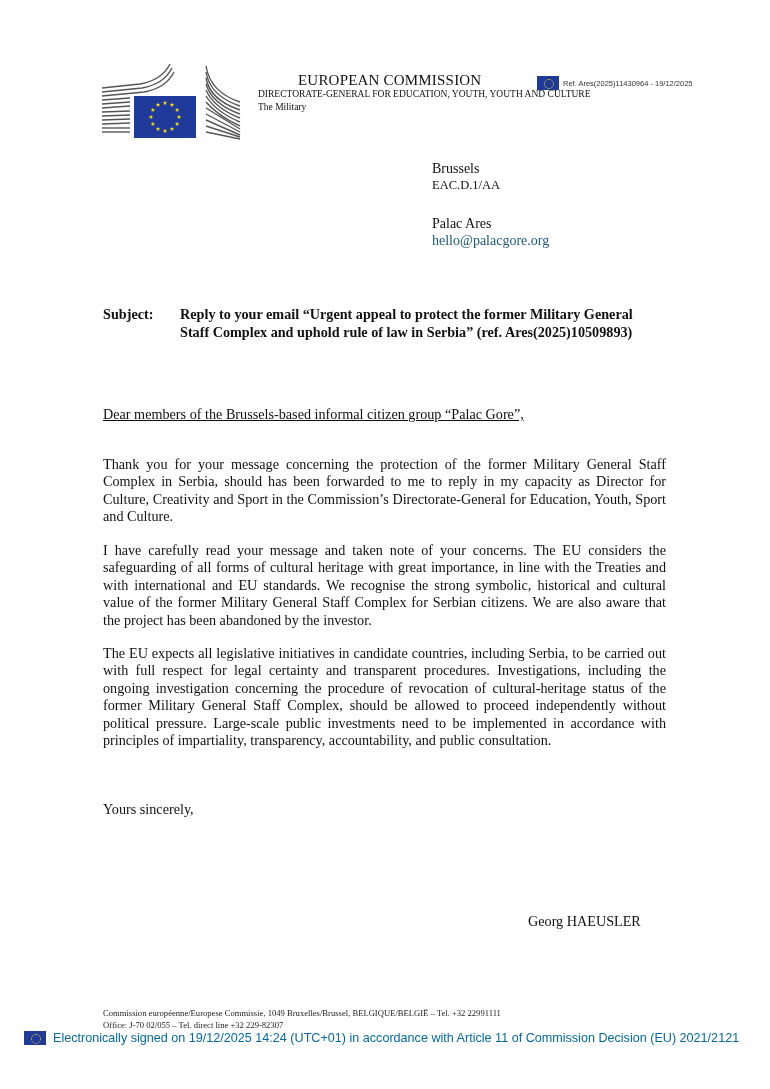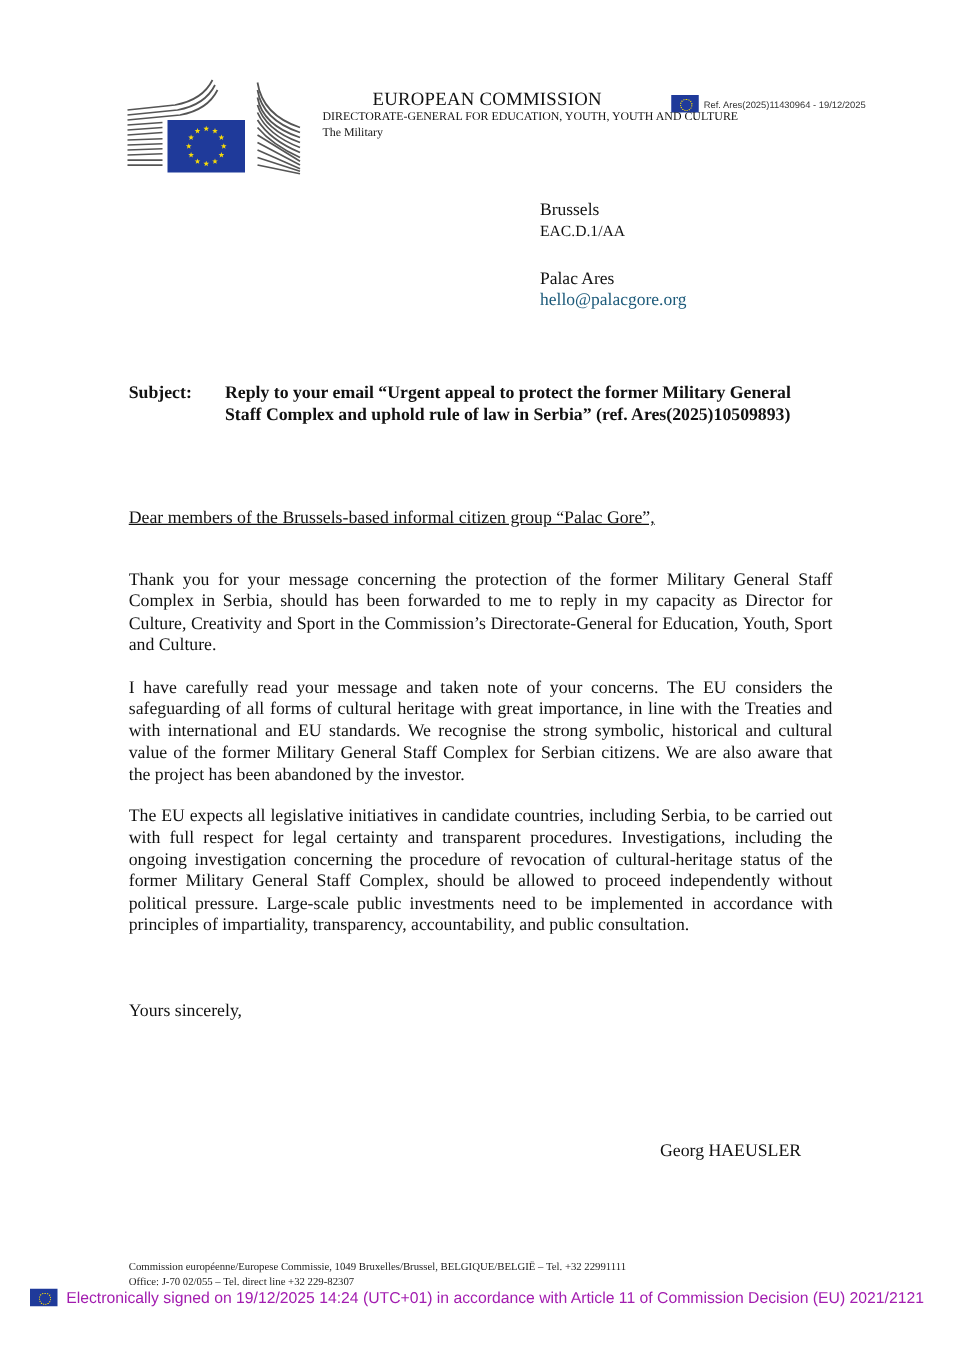--- a/index.html
+++ b/index.html
@@ -34,21 +34,21 @@
     .para1 { top: 456px; }
     .para2 { top: 542px; }
     .para3 { top: 645px; }
     .closing { top: 801px; }
     .signature { position: absolute; left: 485px; top: 913px; font-size: 14.2px; margin-left: 43px; }
 
     .footer-address { position: absolute; left: 103px; top: 971px; font-size: 8.6px; line-height: 12px; color: #222; margin-top: 36px; }
 
     .esign { position: absolute; left: 24px; top: 1031px; display: flex; align-items: center; }
     .esign .mini-flag { width: 22px; height: 14px; }
-    .esign-text { font-family: "Liberation Sans", "DejaVu Sans", sans-serif; font-size: 12.6px; margin-left: 7px; color: #a21caf; white-space: nowrap; }
+    .esign-text { font-family: "Liberation Sans", "DejaVu Sans", sans-serif; font-size: 12.6px; margin-left: 7px; color: #0369a1; white-space: nowrap; }
   </style>
 </head>
 <body>
 
 <div class="ares-stamp">
   <span class="mini-flag"></span>
   <span class="ares-text">Ref. Ares(2025)11430964 - 19/12/2025</span>
 </div>
 
 <svg class="logo" viewBox="0 0 145 80">

